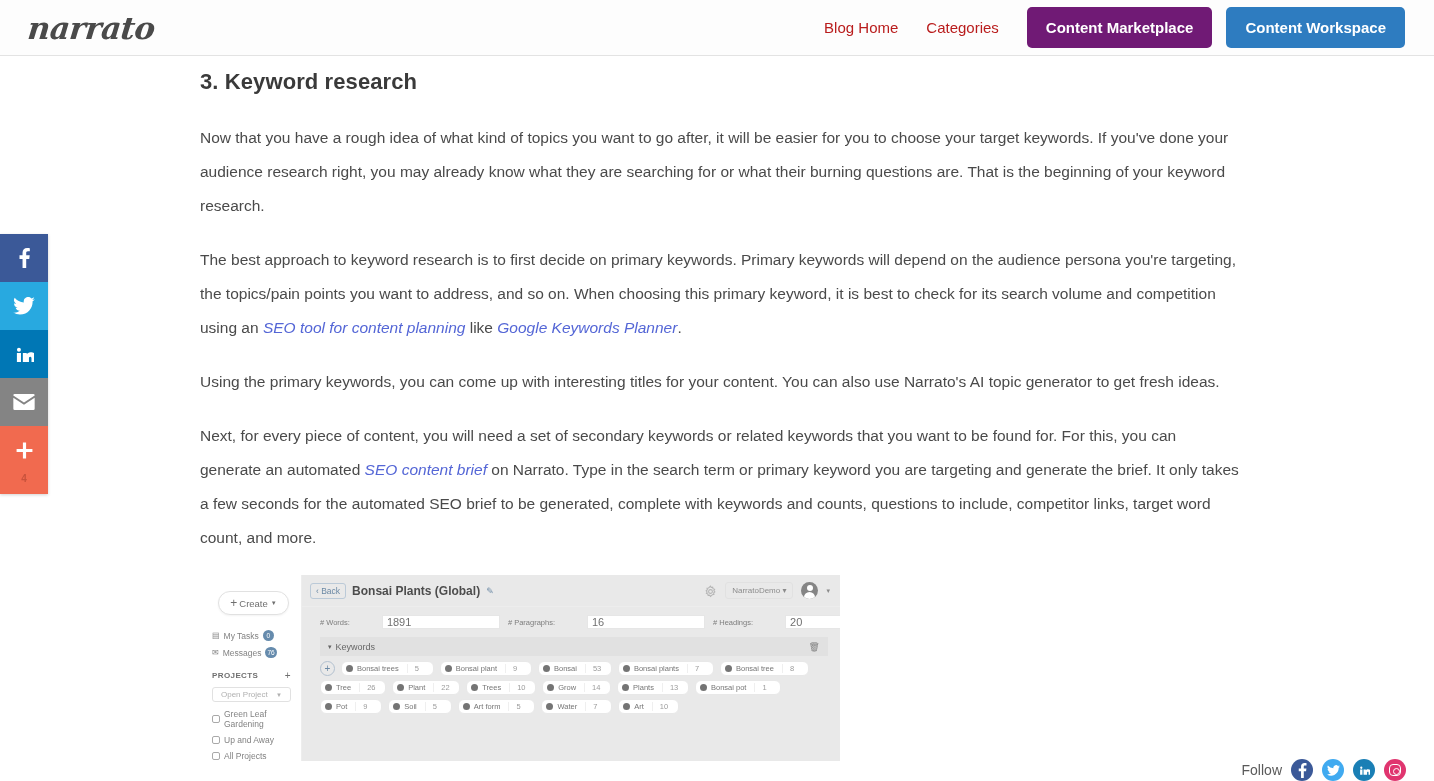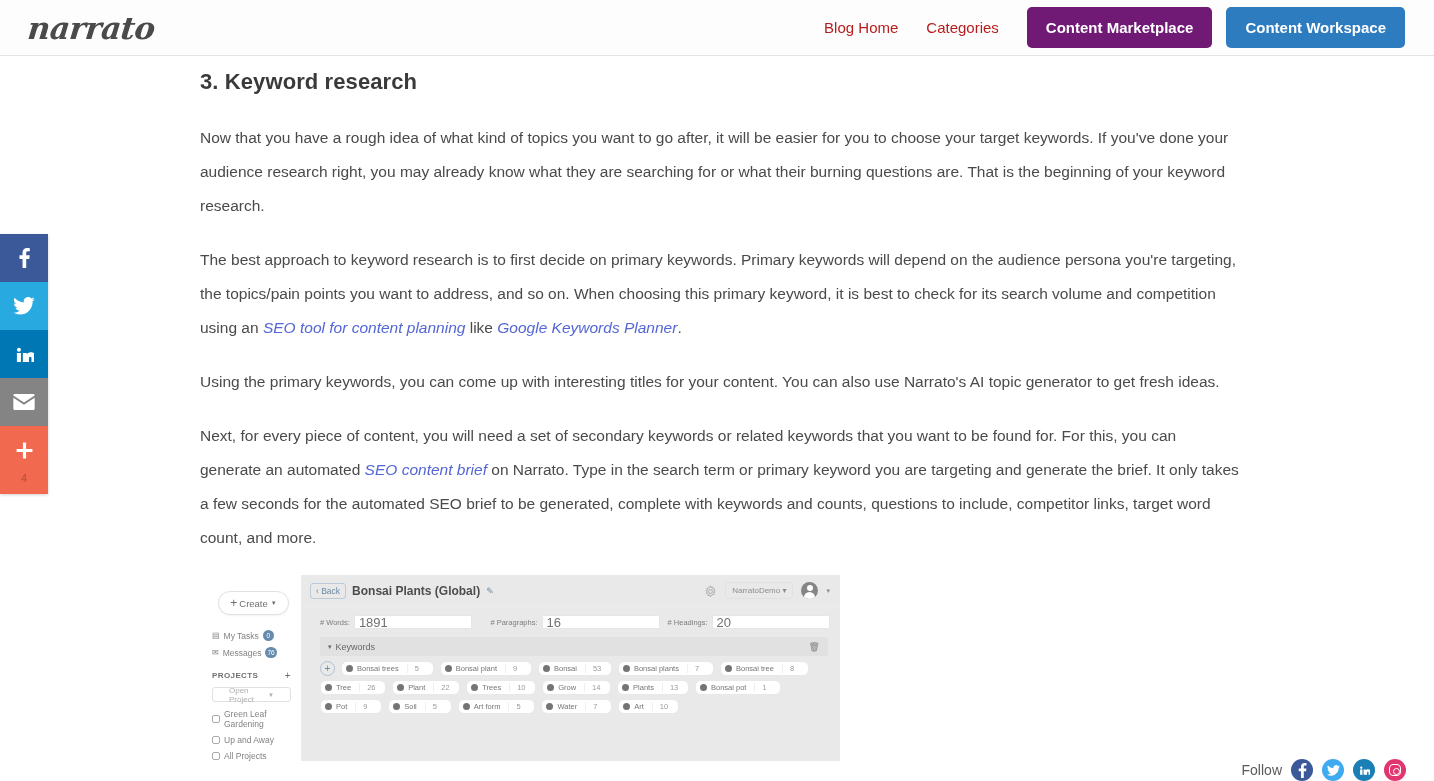--- a/index.html
+++ b/index.html
@@ -178,21 +178,21 @@
   }
   .emb-select {
     margin: 2px 10px 4px 12px;
     border: 1px solid #dcdcdc;
     border-radius: 3px;
     height: 15px;
     font-size: 8px;
     color: #a2a2a2;
     display: flex; align-items: center;
     justify-content: space-between;
-    padding: 0 16px;
+    padding: 0 8px;
     background: #fff;
     cursor: pointer;
   }
   .emb-proj {
     display: flex; align-items: center; gap: 4px;
     font-size: 8.5px;
     color: #6b6b6b;
     padding: 3px 0 3px 12px;
     cursor: pointer;
   }
@@ -283,25 +283,26 @@
   .emb-stat-label {
     font-size: 7.5px;
     color: #666;
     white-space: nowrap;
   }
   .emb-stat-field {
     border: 1px solid #e2e2e2;
     border-radius: 0;
     height: 14px;
     width: 118px;
-    font-size: 13px;
+    font-size: 11px;
     color: #555;
     display: flex; align-items: center;
     padding-left: 4px;
     background: #fff;
+    margin-left: 28px;
   }
   .emb-section-hdr {
     margin: 2px 12px 0 18px;
     background: #dcdcdc;
     height: 19px;
     display: flex; align-items: center;
     padding: 0 8px;
     font-size: 9px;
     color: #4a4a4a;
     cursor: pointer;

